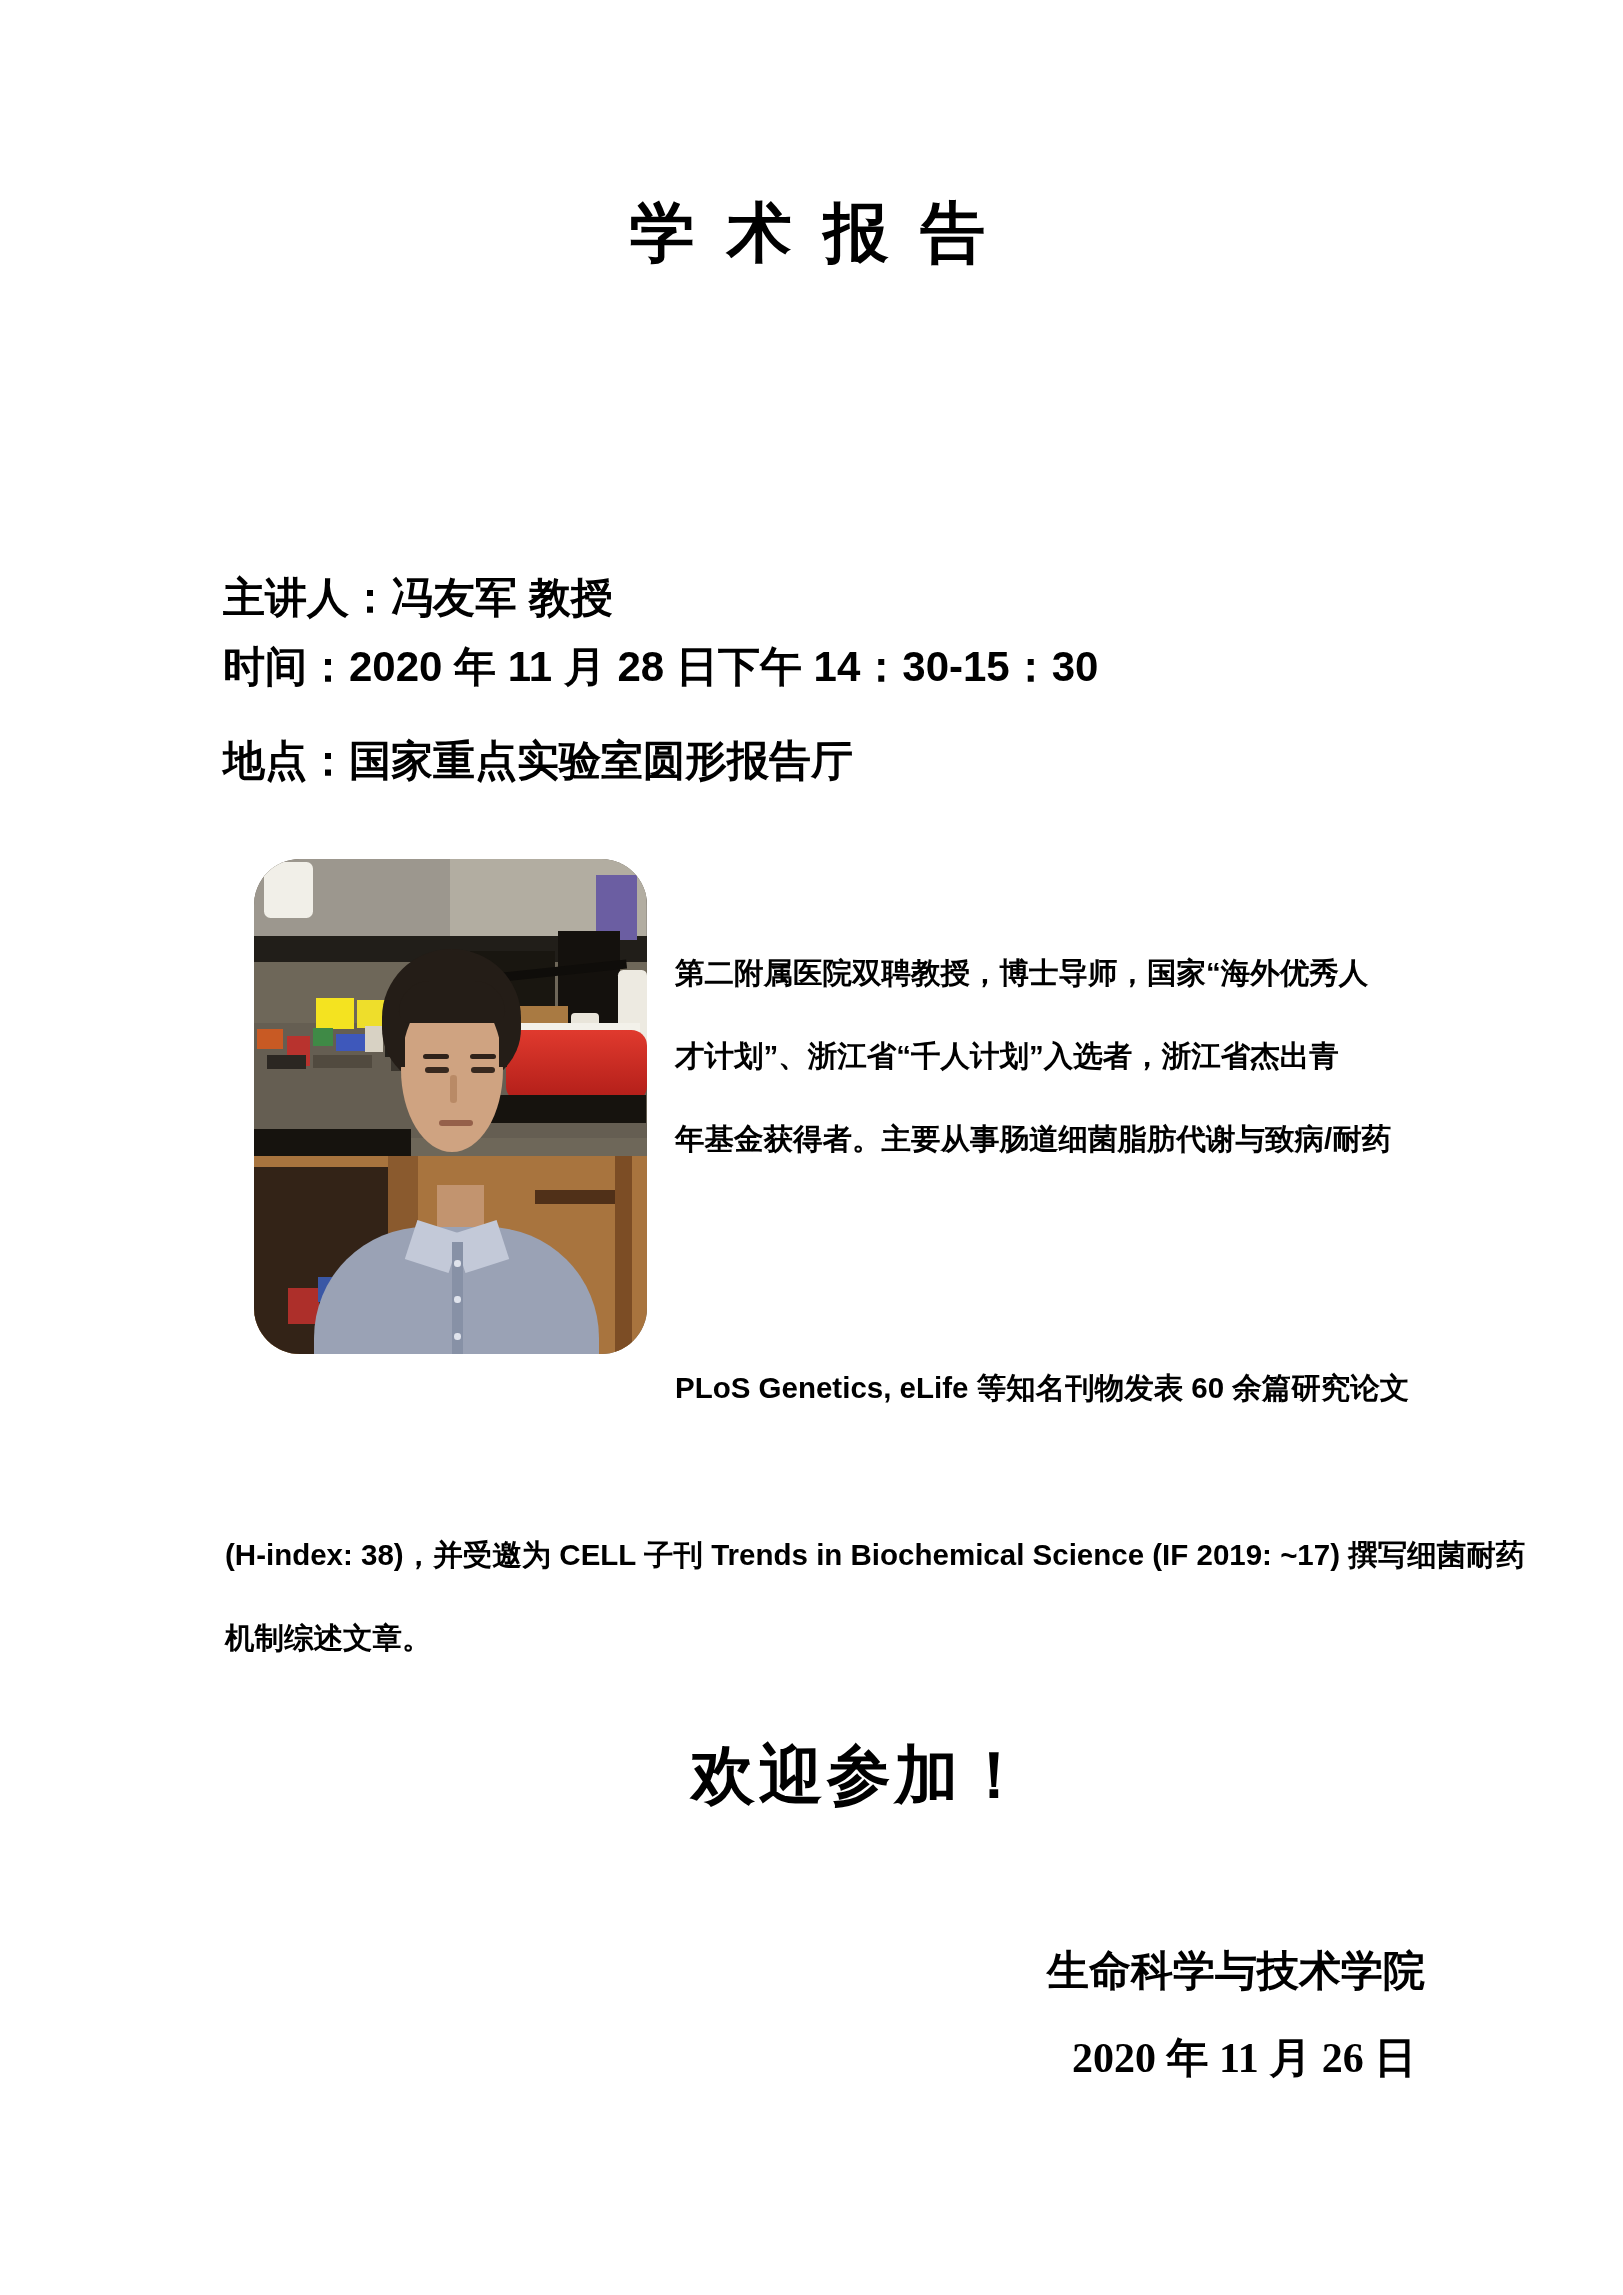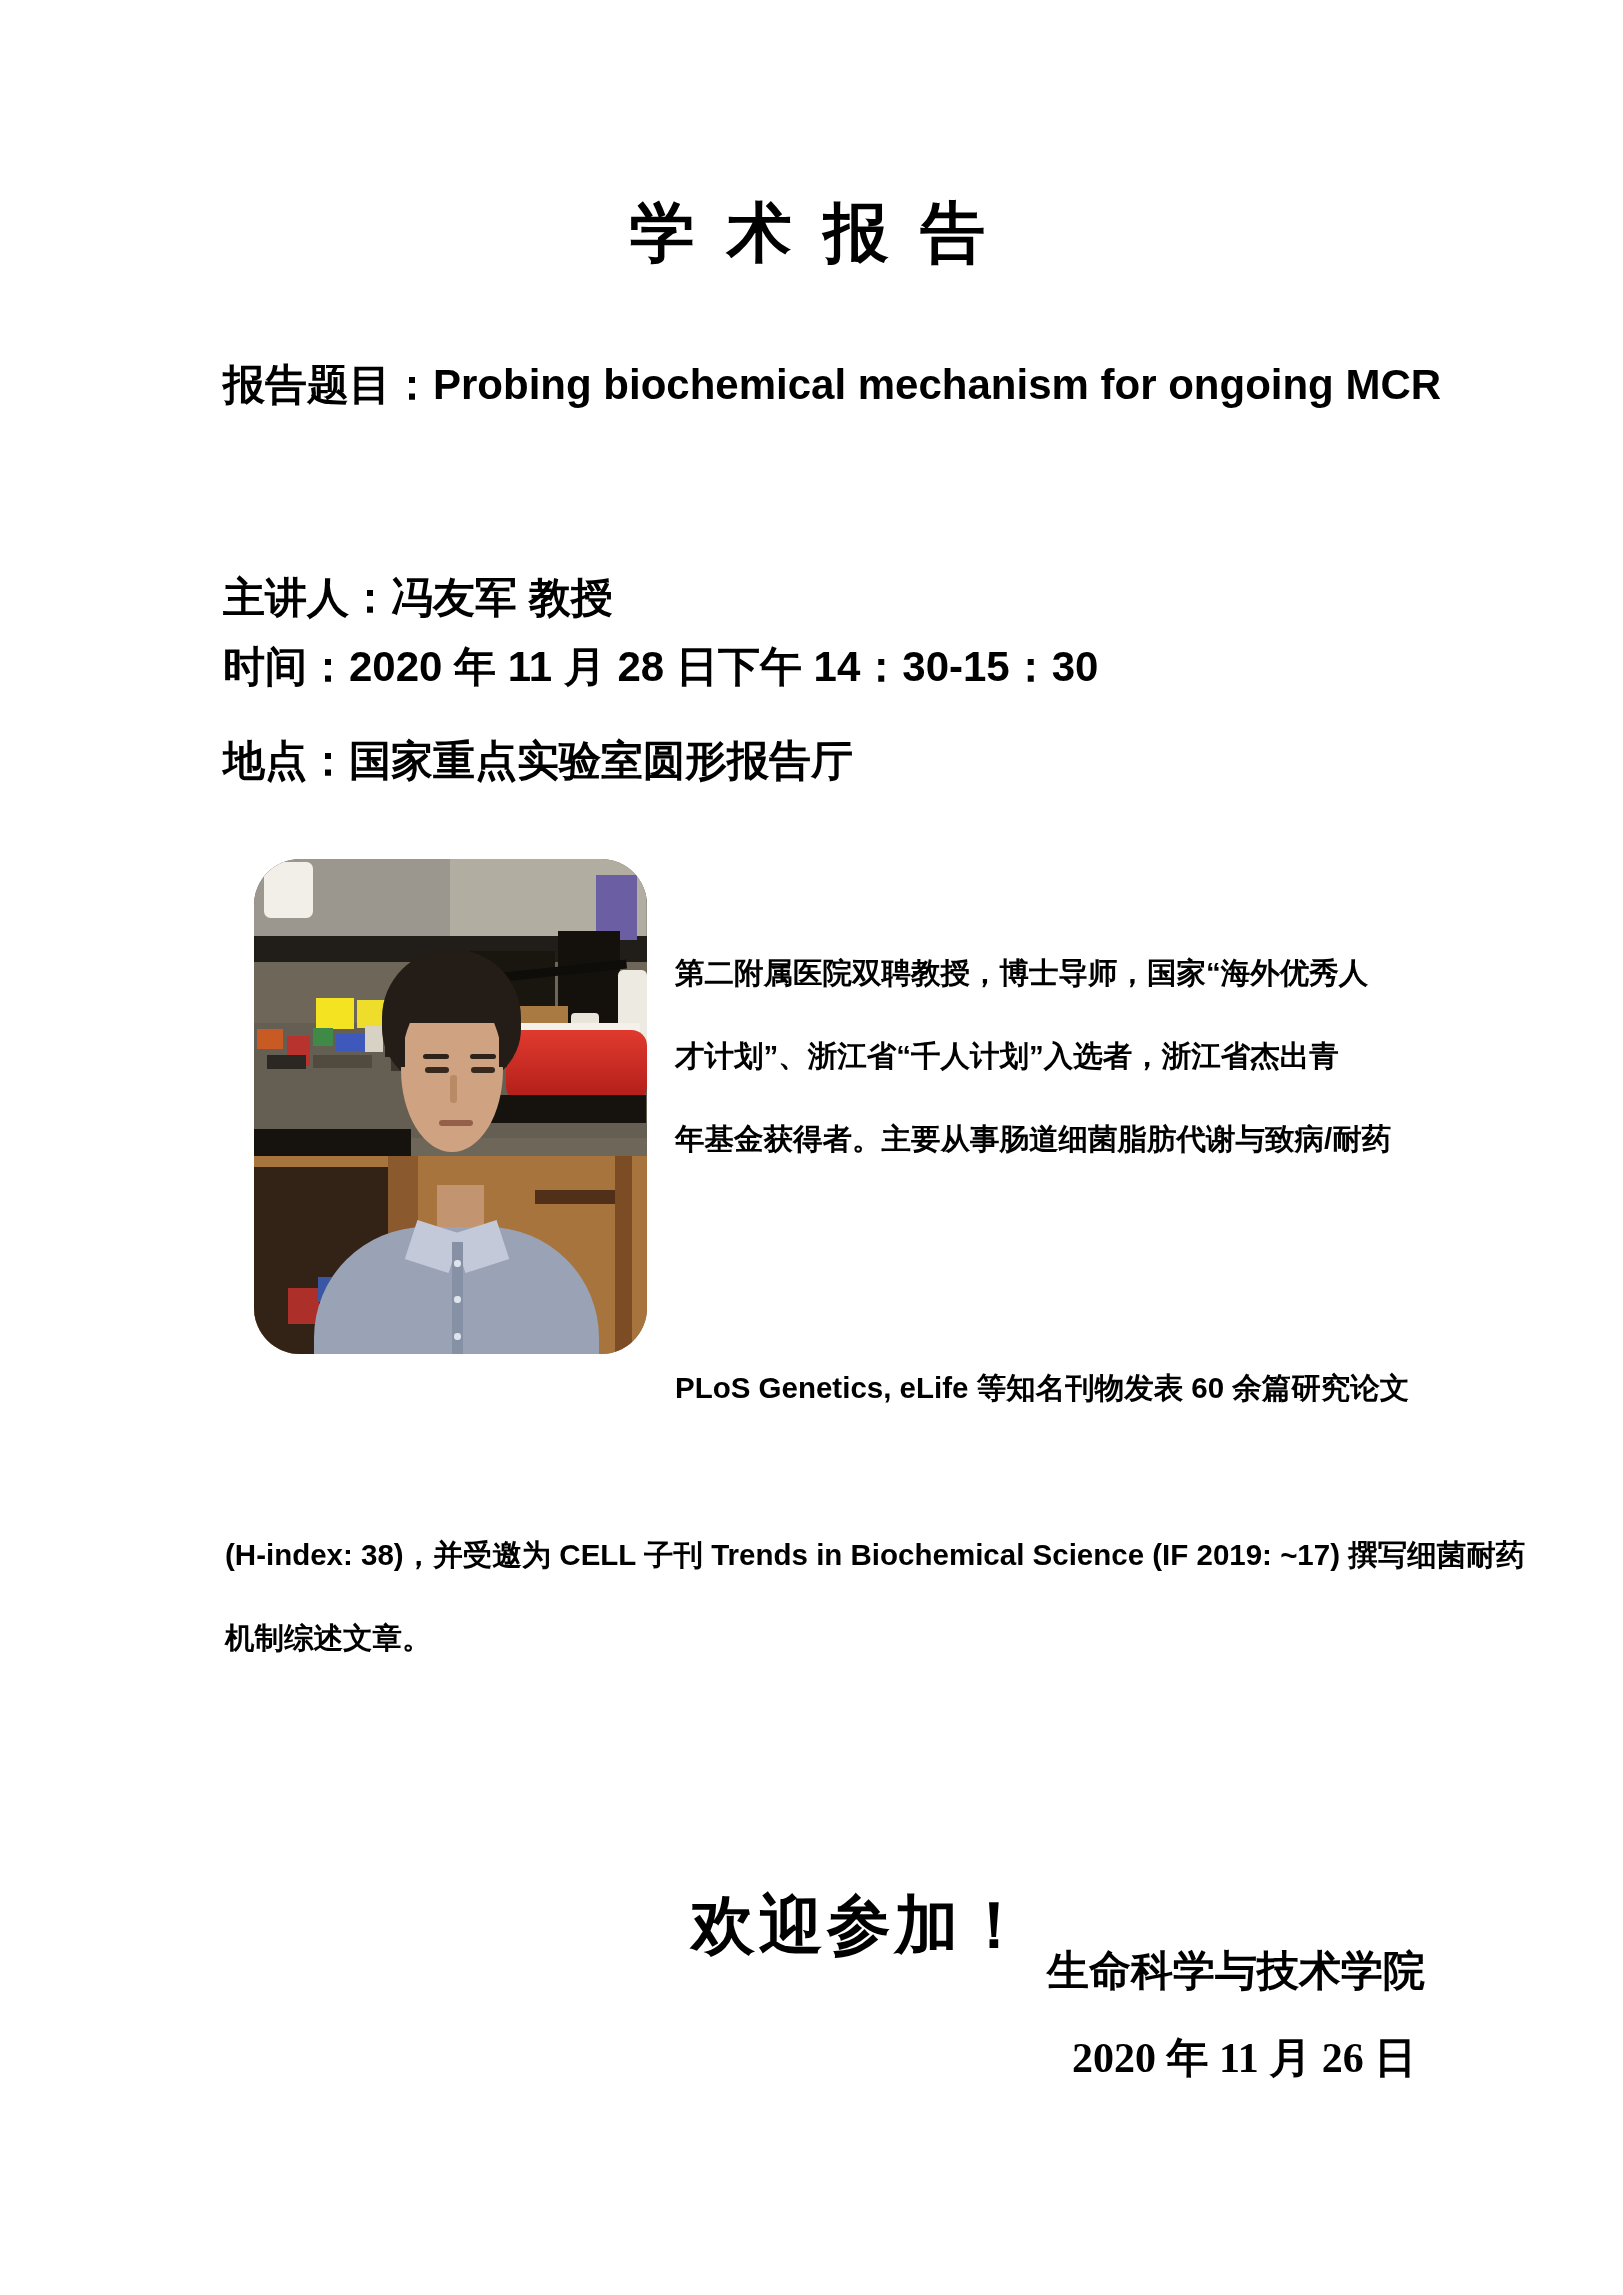--- a/index.html
+++ b/index.html
@@ -19,21 +19,20 @@
          overflow:hidden;background:#6e6759;}
   .ph{position:absolute;}
 </style>
 </head>
 <body>
 
 <div class="page">
 
   <div class="t title">学 术 报 告</div>
 
-  <div class="t info" style="left:223px;top:361px;">报告题目：Probing biochemical mechanism for ongoing MCR</div>
   <div class="t info" style="left:223px;top:574px;">主讲人：冯友军 教授</div>
   <div class="t info" style="left:223px;top:643px;">时间：2020 年 11 月 28 日下午 14：30-15：30</div>
   <div class="t info" style="left:223px;top:737px;">地点：国家重点实验室圆形报告厅</div>
 
   <div class="photo">
     <div class="ph" style="left:0;top:0;width:393px;height:85px;background:#9c978e;"></div>
     <div class="ph" style="left:9.8px;top:3.3px;width:49px;height:56px;background:#f1efe8;border-radius:6.5px;"></div>
     <div class="ph" style="left:196px;top:0;width:196px;height:98px;background:#b2ada1;"></div>
     <div class="ph" style="left:0;top:77px;width:393px;height:26px;background:#211e19;"></div>
     <div class="ph" style="left:342px;top:16.4px;width:41px;height:65px;background:#6b5ea2;"></div>
@@ -91,18 +90,18 @@
     <div class="ph" style="left:185px;top:261px;width:34px;height:5.9px;background:#95604a;border-radius:3.3px;"></div>
   </div>
 
   <div class="t bio" style="left:675px;top:956px;">第二附属医院双聘教授，博士导师，国家“海外优秀人</div>
   <div class="t bio" style="left:675px;top:1039px;">才计划”、浙江省“千人计划”入选者，浙江省杰出青</div>
   <div class="t bio" style="left:675px;top:1122px;">年基金获得者。主要从事肠道细菌脂肪代谢与致病/耐药</div>
   <div class="t bio" style="left:675px;top:1371px;">PLoS Genetics, eLife 等知名刊物发表 60 余篇研究论文</div>
   <div class="t bio" style="left:225px;top:1538px;">(H-index: 38)，并受邀为 CELL 子刊 Trends in Biochemical Science (IF 2019: ~17) 撰写细菌耐药</div>
   <div class="t bio" style="left:225px;top:1621px;">机制综述文章。</div>
 
-  <div class="t kai welcome" style="left:691px;top:1889px;text-align:center;">欢迎参加！</div>
+  <div class="t kai welcome" style="left:691px;top:1739px;text-align:center;">欢迎参加！</div>
   <div class="t kai org" style="left:1047px;top:1947px;">生命科学与技术学院</div>
   <div class="t kai fdate" style="left:1072px;top:2034px;">2020 年 11 月 26 日</div>
 
 </div>
 
 
 </body></html>

